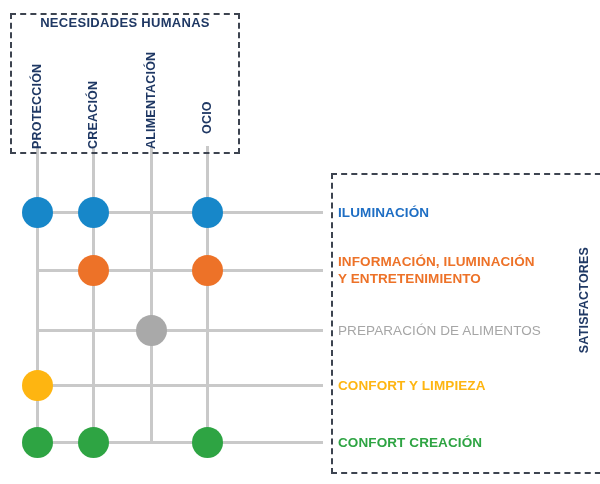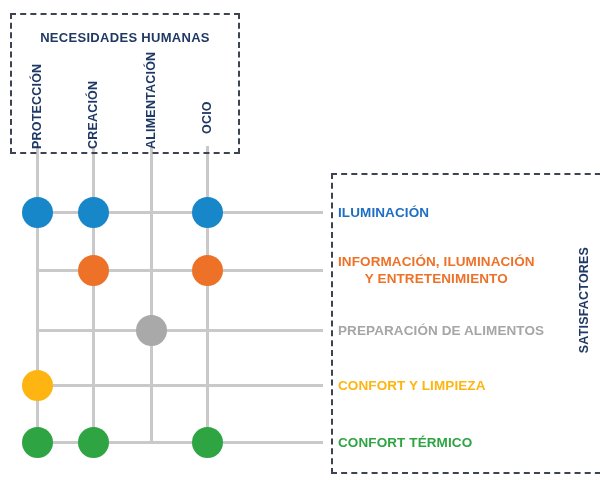--- a/index.html
+++ b/index.html
@@ -12,21 +12,20 @@
   }
   .dashed-box {
     position: absolute;
     border: 2px dashed #3d4450;
     box-sizing: border-box;
     background: transparent;
   }
   #needs-box { left: 10px; top: 13px; width: 230px; height: 141px; }
   #sat-box   { left: 331px; top: 173px; width: 280px; height: 301px; border-right: none; }
   #needs-title {
-    margin-top: 15px;
     text-align: center;
     color: #1f3864;
     font-weight: bold;
     font-size: 13px;
     letter-spacing: 0.3px;
   }
   .col-label {
     position: absolute;
     width: 110px; height: 16px;
     transform: rotate(-90deg);
@@ -47,21 +46,20 @@
     border-radius: 50%;
   }
   .row-label {
     position: absolute;
     left: 338px;
     font-weight: bold;
     font-size: 13.5px;
     line-height: 17px;
     letter-spacing: 0.1px;
     white-space: pre-line;
-    text-align: center;
   }
   #sat-side-label {
     position: absolute;
     left: 529px; top: 292px;
     width: 110px; height: 16px;
     transform: rotate(-90deg);
     color: #1f3864;
     font-weight: bold;
     font-size: 12.5px;
     letter-spacing: 0.2px;
@@ -104,18 +102,18 @@
     <div class="col-label" style="left: 96px; top: 86px;">ALIMENTACIÓN</div>
     <div class="col-label" style="left: 152px; top: 71px;">OCIO</div>
   </div>
 
 <div id="sat-box" class="dashed-box"></div>
 
 <div id="row-labels">
     <div class="row-label" style="top: 203.5px; color: rgb(30, 110, 196);">ILUMINACIÓN</div>
     <div class="row-label" style="top: 253px; color: rgb(237, 114, 40);">INFORMACIÓN, ILUMINACIÓN
 Y ENTRETENIMIENTO</div>
-    <div class="row-label" style="top: 321.5px; color: rgb(166, 166, 166); font-weight: bold;">PREPARACIÓN DE ALIMENTOS</div>
+    <div class="row-label" style="top: 321.5px; color: rgb(166, 166, 166); font-weight: normal;">PREPARACIÓN DE ALIMENTOS</div>
     <div class="row-label" style="top: 376.5px; color: rgb(254, 181, 17);">CONFORT Y LIMPIEZA</div>
-    <div class="row-label" style="top: 433.5px; color: rgb(46, 164, 67);">CONFORT TÉRMICO</div>
+    <div class="row-label" style="top: 433.5px; color: rgb(46, 164, 67);">CONFORT CREACIÓN</div>
   </div>
 
 <div id="sat-side-label">SATISFACTORES</div>
 
 </body></html>

